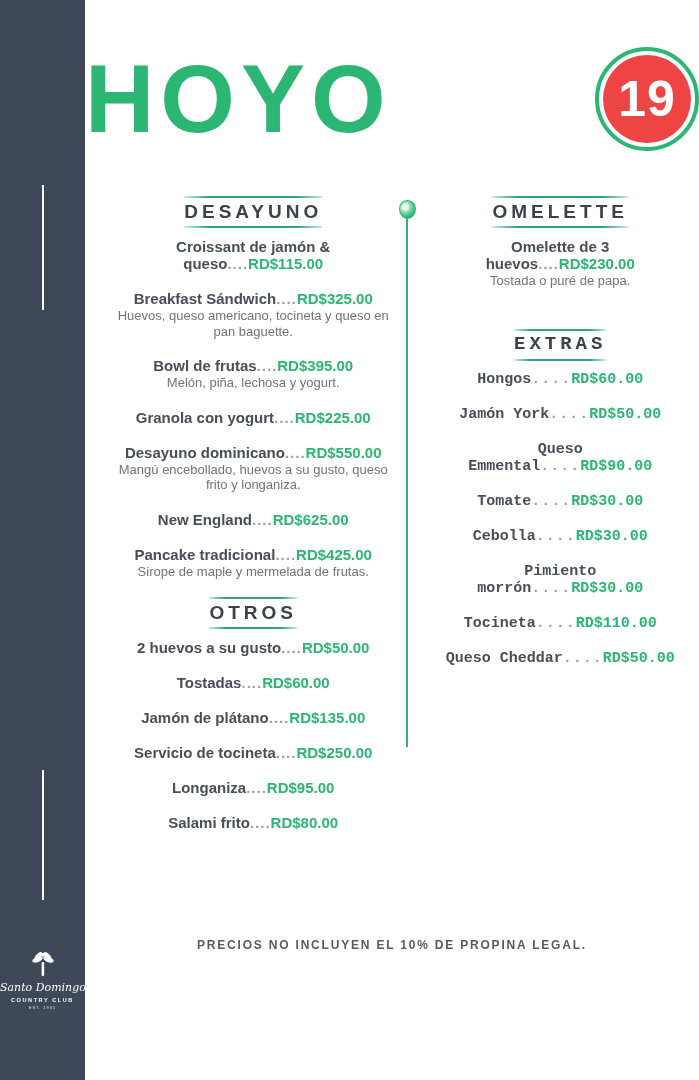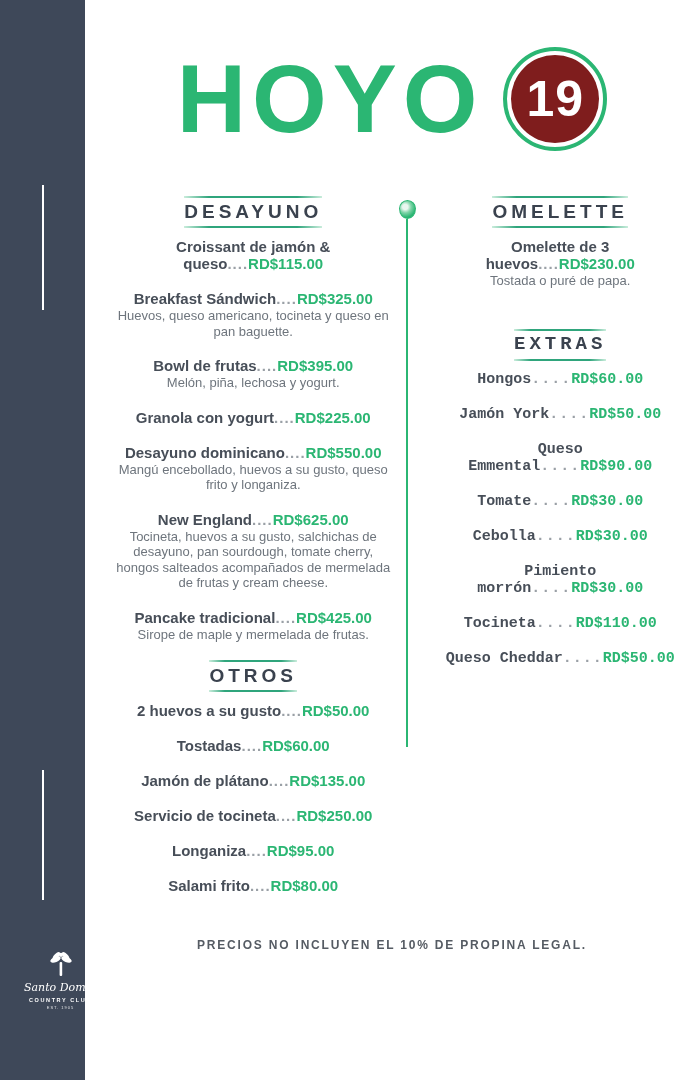--- a/index.html
+++ b/index.html
@@ -37,25 +37,24 @@
     text-orientation: upright;
     margin-left: 27px;
     color: #ffffff;
     font-size: 31px;
     font-weight: bold;
     letter-spacing: 1.65em;
     line-height: 31px;
   }
   .club-logo {
     position: absolute;
-    left: 12px; top: 950px;
+    left: 0; top: 950px;
     width: 85px;
     text-align: center;
     color: #ffffff;
-    padding-left: 12px;
   }
   .club-logo svg { display: block; margin: 0 auto 2px auto; }
   .club-script {
     font-family: "DejaVu Serif", serif;
     font-style: italic;
     font-size: 11px;
     line-height: 12px;
     white-space: nowrap;
   }
   .club-sub {
@@ -71,41 +70,41 @@
     opacity: .85;
   }
 
   
   .brand-header {
     position: absolute;
     left: 85px; right: 0; top: 36px;
     height: 125px;
     display: flex;
     align-items: center;
-    justify-content: center;
+    justify-content: space-between;
     gap: 20px;
   }
   .brand-title {
     color: #2bb673;
     font-size: 96px;
     font-weight: 800;
     letter-spacing: 6px;
     line-height: 1;
   }
   .badge-outer {
     width: 104px; height: 104px;
     border: 4px solid #2bb673;
     border-radius: 50%;
     display: flex;
     align-items: center;
     justify-content: center;
   }
   .badge-inner {
     width: 88px; height: 88px;
-    background: #7f1d1d;
+    background: #ef4444;
     border-radius: 50%;
     display: flex;
     align-items: center;
     justify-content: center;
   }
   .badge-number {
     color: #ffffff;
     font-size: 50px;
     font-weight: 800;
     letter-spacing: 1px;
@@ -259,21 +258,20 @@
 
   </div>
 
   <div class="menu-item">
     <p class="item-line"><span class="item-name">Desayuno dominicano</span><span class="item-dots">....</span><span class="item-price">RD$550.00</span></p>
     <p class="item-desc">Mangú encebollado, huevos a su gusto, queso frito y longaniza.</p>
   </div>
 
   <div class="menu-item">
     <p class="item-line"><span class="item-name">New England</span><span class="item-dots">....</span><span class="item-price">RD$625.00</span></p>
-    <p class="item-desc">Tocineta, huevos a su gusto, salchichas de desayuno, pan sourdough, tomate cherry, hongos salteados acompañados de mermelada de frutas y cream cheese.</p>
   </div>
 
   <div class="menu-item">
     <p class="item-line"><span class="item-name">Pancake tradicional</span><span class="item-dots">....</span><span class="item-price">RD$425.00</span></p>
     <p class="item-desc">Sirope de maple y mermelada de frutas.</p>
   </div>
 </div>
   </section>
 
   <section class="menu-section">

